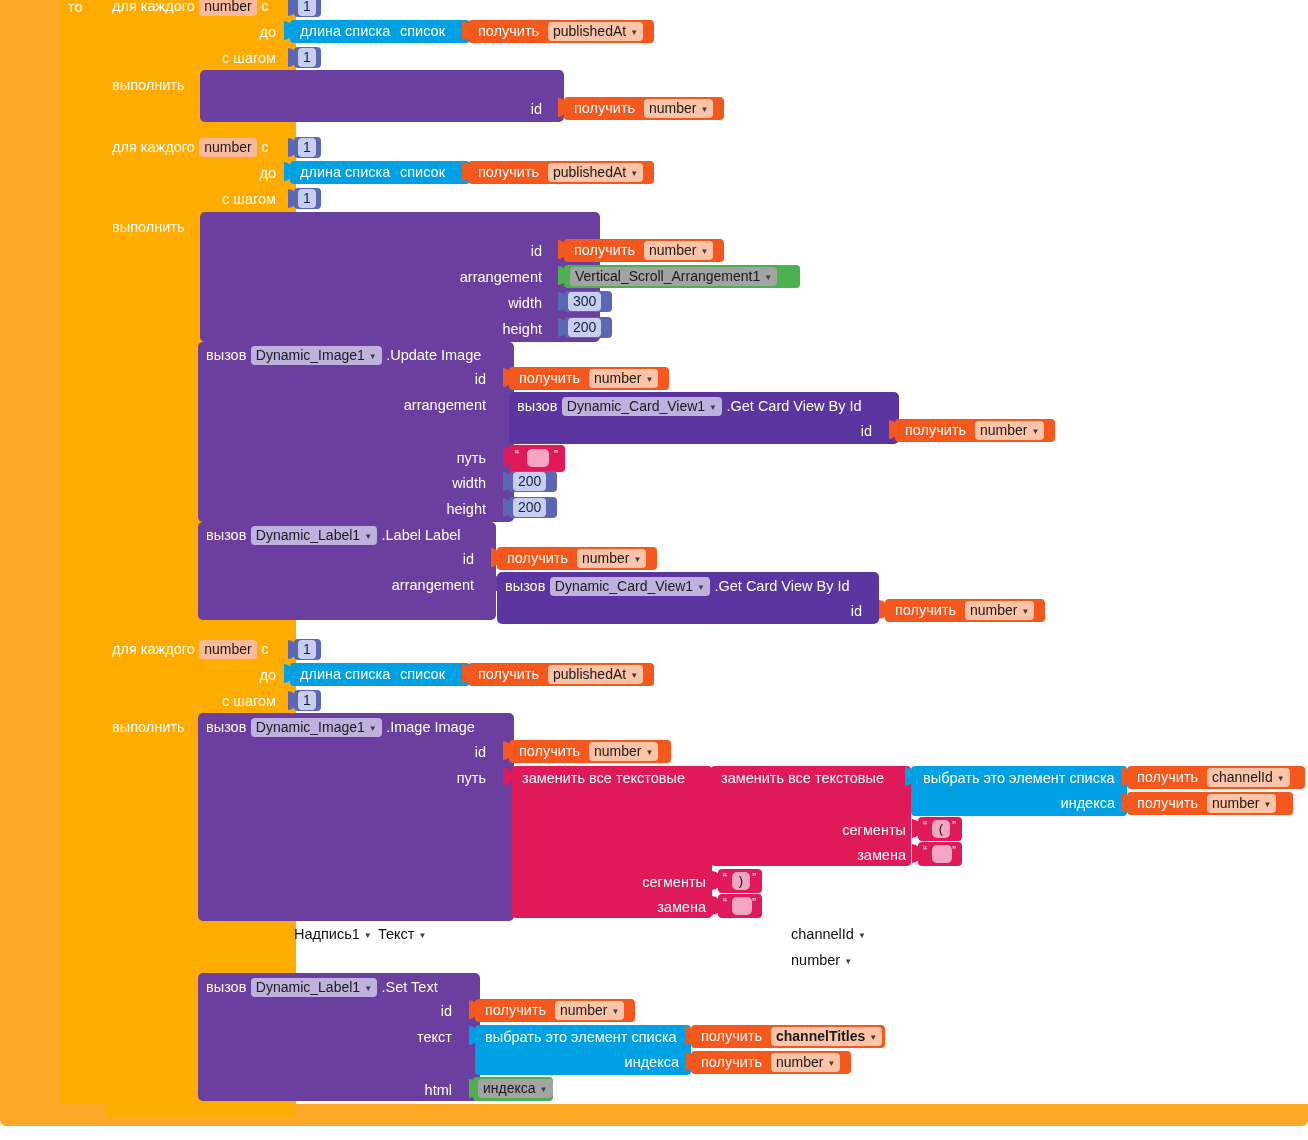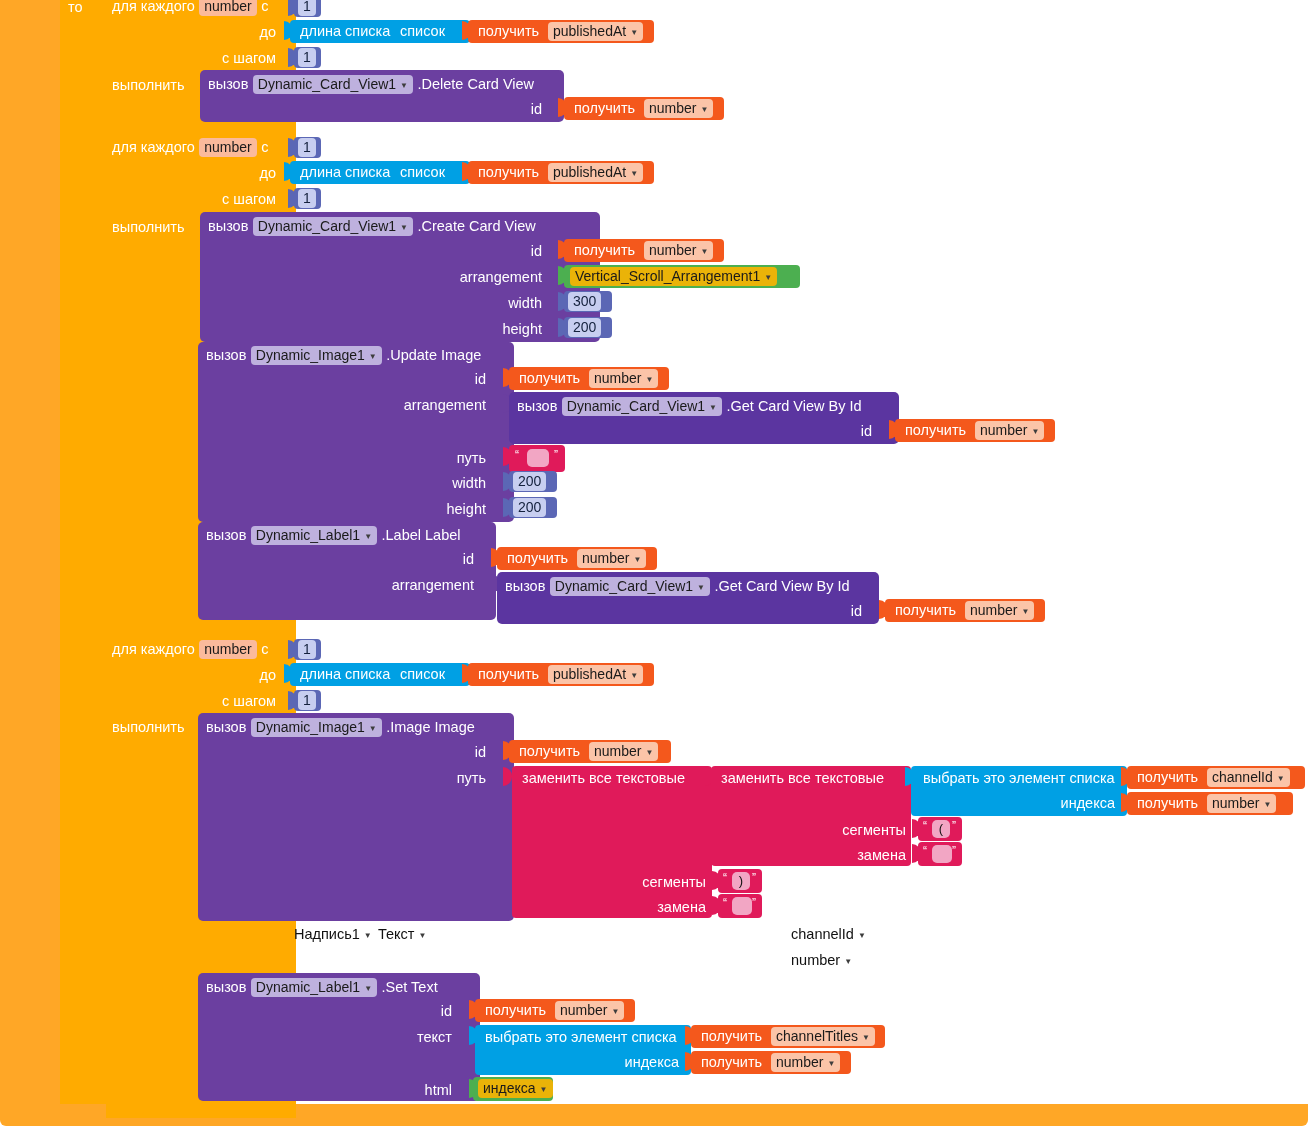--- a/index.html
+++ b/index.html
@@ -45,21 +45,21 @@
     padding:1px 5px 2px 5px;
     font-size:14px;
     color:#1a1a1a;
     line-height:1.15;
     white-space:nowrap;
     vertical-align:middle;
   }
   .fld.comp{background:#BEB1DE;}        
   .fld.var{background:#FBBA9B;}         
   .fld.varlite{background:#FBC4A8;}
-  .fld.green{background:#eab308;}
+  .fld.green{background:#a3a3a3;}
   .fld.num{background:#C7CEF0;color:#14213d;}
   .caret{font-size:8px;color:#3d3d3d;margin-left:4px;position:relative;top:-1px;}
 
   
   .notch{
     position:absolute;
     width:9px;height:19px;
     border-radius:0 9px 9px 0;
   }
   .notch.p{background:#6B3FA0;}
@@ -138,25 +138,20 @@
 
   <div class="param" style="left:196px;top:50px;width:80px;">с шагом</div>
   <div class="notch m" style="left:288px;top:48px;"></div>
   <div class="blk math" style="left:294px;top:47px;width:27px;height:21px;border-radius:4px;">
     <span class="fld num" style="margin:1px 0 0 4px;">1</span>
   </div>
 
   <div class="param" style="left:112px;top:77px;width:80px;text-align:left;">выполнить</div>
 
   <div class="blk purple" style="left:200px;top:70px;width:364px;height:52px;border-radius:5px;"></div>
-  <div class="blk" style="left:208px;top:75px;">
-    <span class="lbl">вызов</span>
-    <span class="fld comp"><span>Dynamic_Card_View1</span><span class="caret">▼</span></span>
-    <span class="lbl">.Delete Card View</span>
-  </div>
   <div class="param" style="left:500px;top:101px;width:42px;">id</div>
   <div class="notch r" style="left:558px;top:98px;"></div>
   <div class="blk red" style="left:564px;top:97px;width:160px;height:23px;border-radius:4px;">
     <span class="lbl" style="position:absolute;left:10px;top:4px;">получить</span>
     <span class="fld varlite" style="position:absolute;left:80px;top:2px;"><span>number</span><span class="caret">▼</span></span>
   </div>
 
   <div class="blk ctl-inner" style="left:106px;top:133px;width:190px;height:490px;"></div>
 
   <div class="blk" style="left:112px;top:138px;height:20px;">
@@ -183,25 +178,20 @@
 
   <div class="param" style="left:196px;top:191px;width:80px;">с шагом</div>
   <div class="notch m" style="left:288px;top:189px;"></div>
   <div class="blk math" style="left:294px;top:188px;width:27px;height:21px;border-radius:4px;">
     <span class="fld num" style="margin:1px 0 0 4px;">1</span>
   </div>
 
   <div class="param" style="left:112px;top:219px;width:80px;text-align:left;">выполнить</div>
 
   <div class="blk purple" style="left:200px;top:212px;width:400px;height:130px;border-radius:5px;"></div>
-  <div class="blk" style="left:208px;top:217px;">
-    <span class="lbl">вызов</span>
-    <span class="fld comp"><span>Dynamic_Card_View1</span><span class="caret">▼</span></span>
-    <span class="lbl">.Create Card View</span>
-  </div>
 
   <div class="param" style="left:500px;top:243px;width:42px;">id</div>
   <div class="notch r" style="left:558px;top:240px;"></div>
   <div class="blk red" style="left:564px;top:239px;width:160px;height:23px;border-radius:4px;">
     <span class="lbl" style="position:absolute;left:10px;top:4px;">получить</span>
     <span class="fld varlite" style="position:absolute;left:80px;top:2px;"><span>number</span><span class="caret">▼</span></span>
   </div>
 
   <div class="param" style="left:420px;top:269px;width:122px;">arrangement</div>
   <div class="notch g" style="left:558px;top:266px;"></div>
@@ -431,21 +421,21 @@
 
   <div class="param" style="left:386px;top:1029px;width:66px;">текст</div>
   <div class="notch b" style="left:469px;top:1026px;"></div>
   <div class="blk blue" style="left:475px;top:1025px;width:216px;height:50px;border-radius:4px;">
     <span class="lbl" style="position:absolute;left:10px;top:5px;">выбрать это элемент списка</span>
     <span class="lbl" style="position:absolute;right:12px;top:30px;">индекса</span>
   </div>
   <div class="notch r" style="left:685px;top:1026px;"></div>
   <div class="blk red" style="left:691px;top:1025px;width:194px;height:23px;border-radius:4px;">
     <span class="lbl" style="position:absolute;left:10px;top:4px;">получить</span>
-    <span class="fld varlite" style="position:absolute;left:80px;top:2px;"><span>channelTitles</span><span class="caret">▼</span></span>
+    <span class="fld varlite" style="position:absolute;left:80px;top:2px;font-weight:bold;"><span>channelTitles</span><span class="caret">▼</span></span>
   </div>
   <div class="notch r" style="left:685px;top:1052px;"></div>
   <div class="blk red" style="left:691px;top:1051px;width:160px;height:23px;border-radius:4px;">
     <span class="lbl" style="position:absolute;left:10px;top:4px;">получить</span>
     <span class="fld varlite" style="position:absolute;left:80px;top:2px;"><span>number</span><span class="caret">▼</span></span>
   </div>
 
   <div class="param" style="left:392px;top:1082px;width:60px;">html</div>
   <div class="notch g" style="left:469px;top:1079px;"></div>
   <div class="blk green" style="left:473px;top:1077px;width:80px;height:24px;border-radius:4px;">

